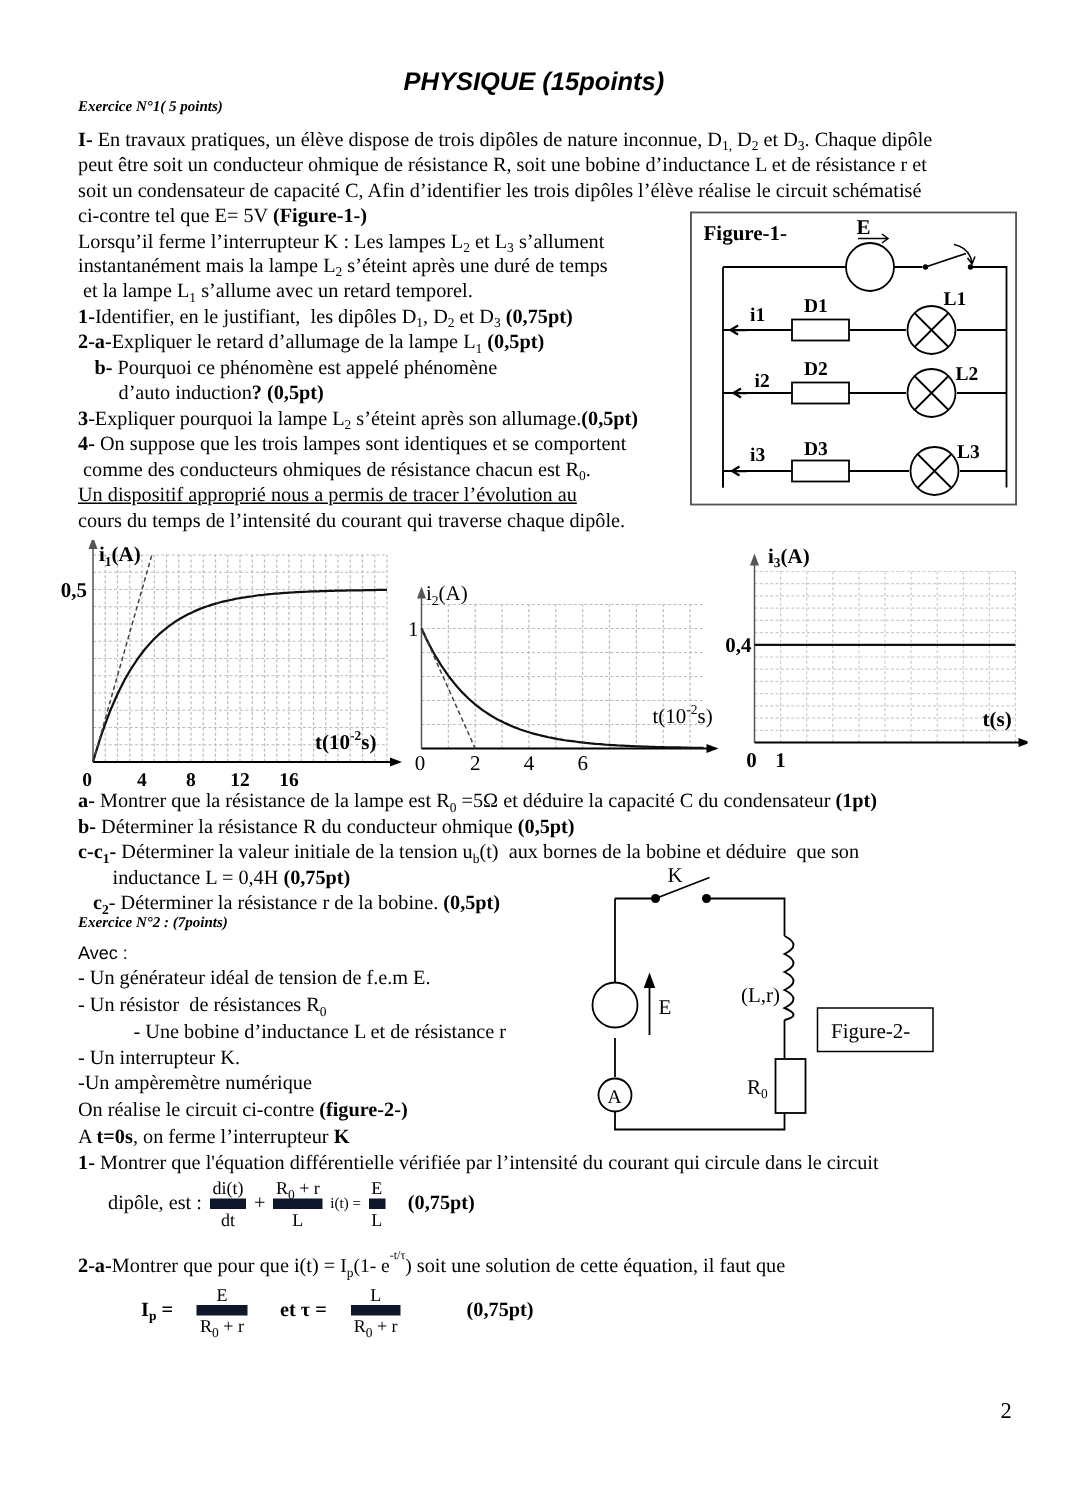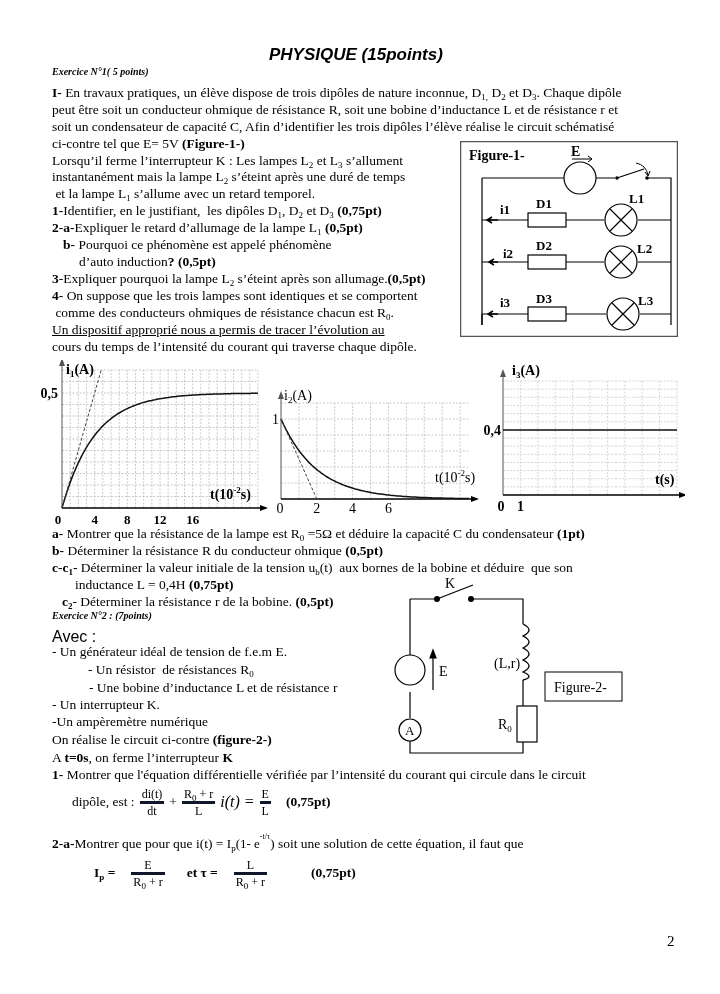--- a/index.html
+++ b/index.html
@@ -4,24 +4,24 @@
 <style>
   html,body{margin:0;padding:0;background:#fff;}
   body{width:720px;height:994px;position:relative;overflow:hidden;font-family:"Liberation Serif",serif;color:#000;font-size:13.5px;}
   .abs{position:absolute;white-space:nowrap;}
   .title{font-family:"Liberation Sans",sans-serif;font-weight:bold;font-style:italic;font-size:17px;}
   .exh{font-weight:bold;font-style:italic;font-size:10px;}
   .line{line-height:17px;}
   b{font-weight:bold;}
   sub{font-size:9px;vertical-align:-3px;line-height:0;}
   sup{font-size:9px;vertical-align:5px;line-height:0;}
-  .sans{font-family:"Liberation Sans",sans-serif;font-size:16px;}
+  .sans{font-family:"Liberation Sans",sans-serif;font-size:12px;}
   svg text{font-family:"Liberation Serif",serif;}
   .frac{display:inline-block;text-align:center;vertical-align:middle;font-size:12px;line-height:14px;}
-  .frac .num{display:block;border-bottom:3px solid #0f172a;padding:0 2px;}
+  .frac .num{display:block;border-bottom:7px solid #0f172a;padding:0 2px;}
   .frac .den{display:block;padding:0 2px;}
 </style>
 </head>
 <body>
 
 <div class="abs title" style="left:269px;top:45px;">PHYSIQUE (15points)</div>
 
 <div class="abs exh" style="left:52px;top:66px;">Exercice N°1( 5 points)</div>
 
 <div class="abs line" style="left:52px;top:84px;"><b>I-</b><span> En travaux pratiques, un élève dispose de trois dipôles de nature inconnue, D<sub>1,</sub> D<sub>2</sub> et D<sub>3</sub>. Chaque dipôle</span></div>
@@ -222,21 +222,21 @@
 
 <div class="abs line" style="left:52px;top:525px;"><b>a-</b> Montrer que la résistance de la lampe est R<sub>0</sub> =5Ω et déduire la capacité C du condensateur <b>(1pt)</b></div>
 <div class="abs line" style="left:52px;top:542px;"><b>b-</b><span> Déterminer la résistance R du conducteur ohmique </span><b>(0,5pt)</b></div>
 <div class="abs line" style="left:52px;top:559px;"><b>c-c<sub>1</sub>-</b> Déterminer la valeur initiale de la tension u<sub>b</sub>(t)&nbsp; aux bornes de la bobine et déduire&nbsp; que son</div>
 <div class="abs line" style="left:75px;top:576px;"><span>inductance L = 0,4H </span><b>(0,75pt)</b></div>
 <div class="abs line" style="left:62px;top:593px;"><b>c<sub>2</sub></b>- Déterminer la résistance r de la bobine. <b>(0,5pt)</b></div>
 
 <div class="abs exh" style="left:52px;top:610px;">Exercice N°2 : (7points)</div>
 <div class="abs sans" style="left:52px;top:628px;">Avec :</div>
 <div class="abs line" style="left:52px;top:643px;">- Un générateur idéal de tension de f.e.m E.</div>
-<div class="abs line" style="left:52px;top:661px;margin-left:36px;">- Un résistor&nbsp; de résistances R<sub>0</sub></div>
+<div class="abs line" style="left:52px;top:661px;">- Un résistor&nbsp; de résistances R<sub>0</sub></div>
 <div class="abs line" style="left:52px;top:679px;margin-left:37px;">- Une bobine d’inductance L et de résistance  r</div>
 <div class="abs line" style="left:52px;top:696px;">- Un interrupteur K.</div>
 <div class="abs line" style="left:52px;top:713px;">-Un ampèremètre numérique</div>
 <div class="abs line" style="left:52px;top:731px;"><span>On réalise le circuit ci-contre </span><b>(figure-2-)</b></div>
 <div class="abs line" style="left:52px;top:749px;"><span>A </span><b>t=0s</b><span>, on ferme l’interrupteur </span><b>K</b></div>
 
 <svg class="abs" style="left:385px;top:572px;" width="250" height="186">
   <path d="M25 27 L52 27 M86 27 L138 27 L138 52 M138 108 L138 134 M138 170 L138 181 L25 181 L25 166 M25 146 L25 120 M25 86 L25 27" stroke="#000" stroke-width="1.2" fill="none"></path>
   <g>
     <circle cx="52" cy="27" r="3"></circle>
@@ -268,21 +268,21 @@
   <span>dipôle, est :</span>
   <span class="frac">
       <span class="num">di(t)</span>
       <span class="den">dt</span>
     </span>
   <span>+</span>
   <span class="frac">
       <span class="num">R<sub>0</sub> + r</span>
       <span class="den">L</span>
     </span>
-  <span style="font-size:16px;font-style:italic;">i(t) =</span>
+  <span style="font-size:10px;">i(t) =</span>
   <span class="frac">
       <span class="num">E</span>
       <span class="den">L</span>
     </span>
   <b style="margin-left:10px;">(0,75pt)</b>
 </div>
 
 <div class="abs" style="left:52px;top:834px;line-height:20px;"><b>2-a-</b><span>Montrer que  pour que i(t) = </span><span style="font-size:13px;">I<sub>p</sub>(1- e<sup style="font-size:8px;vertical-align:9px;">-t/τ</sup>)</span><span> soit une solution de cette équation, il faut que</span></div>
 <div class="abs" style="left:94px;top:853px;height:40px;display:flex;align-items:center;gap:16px;">
   <b>I<sub>p</sub> =</b>

